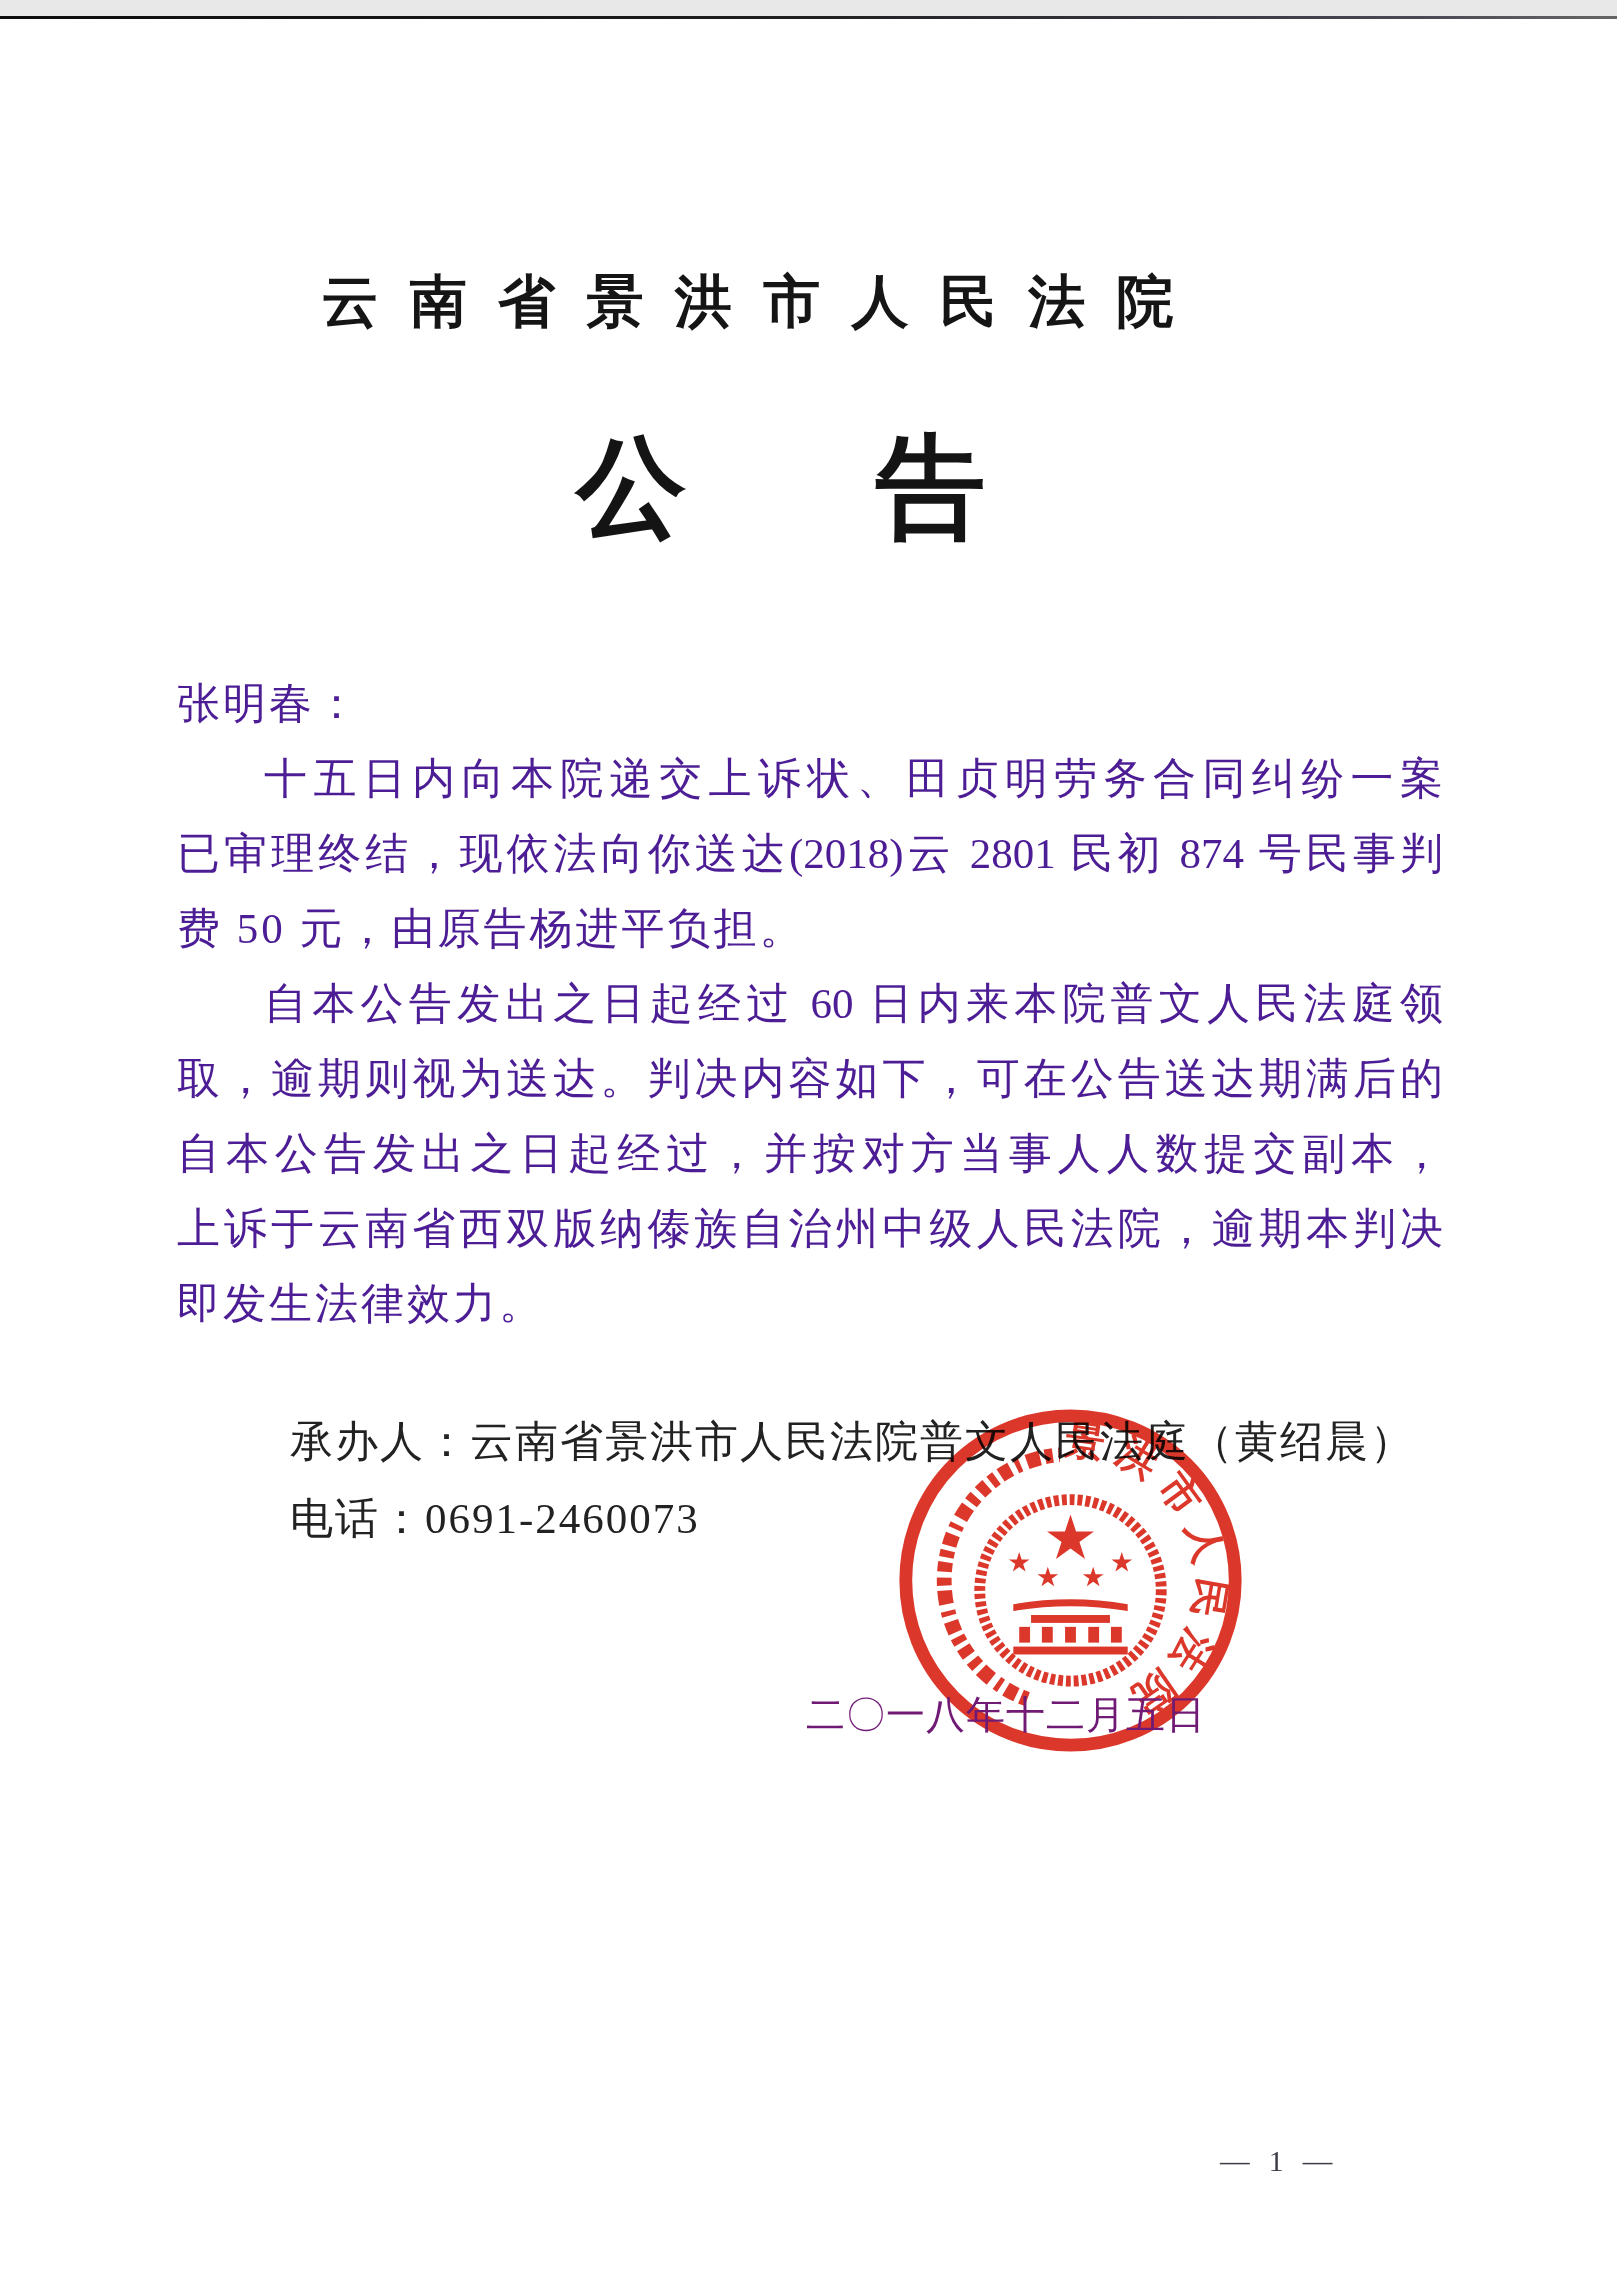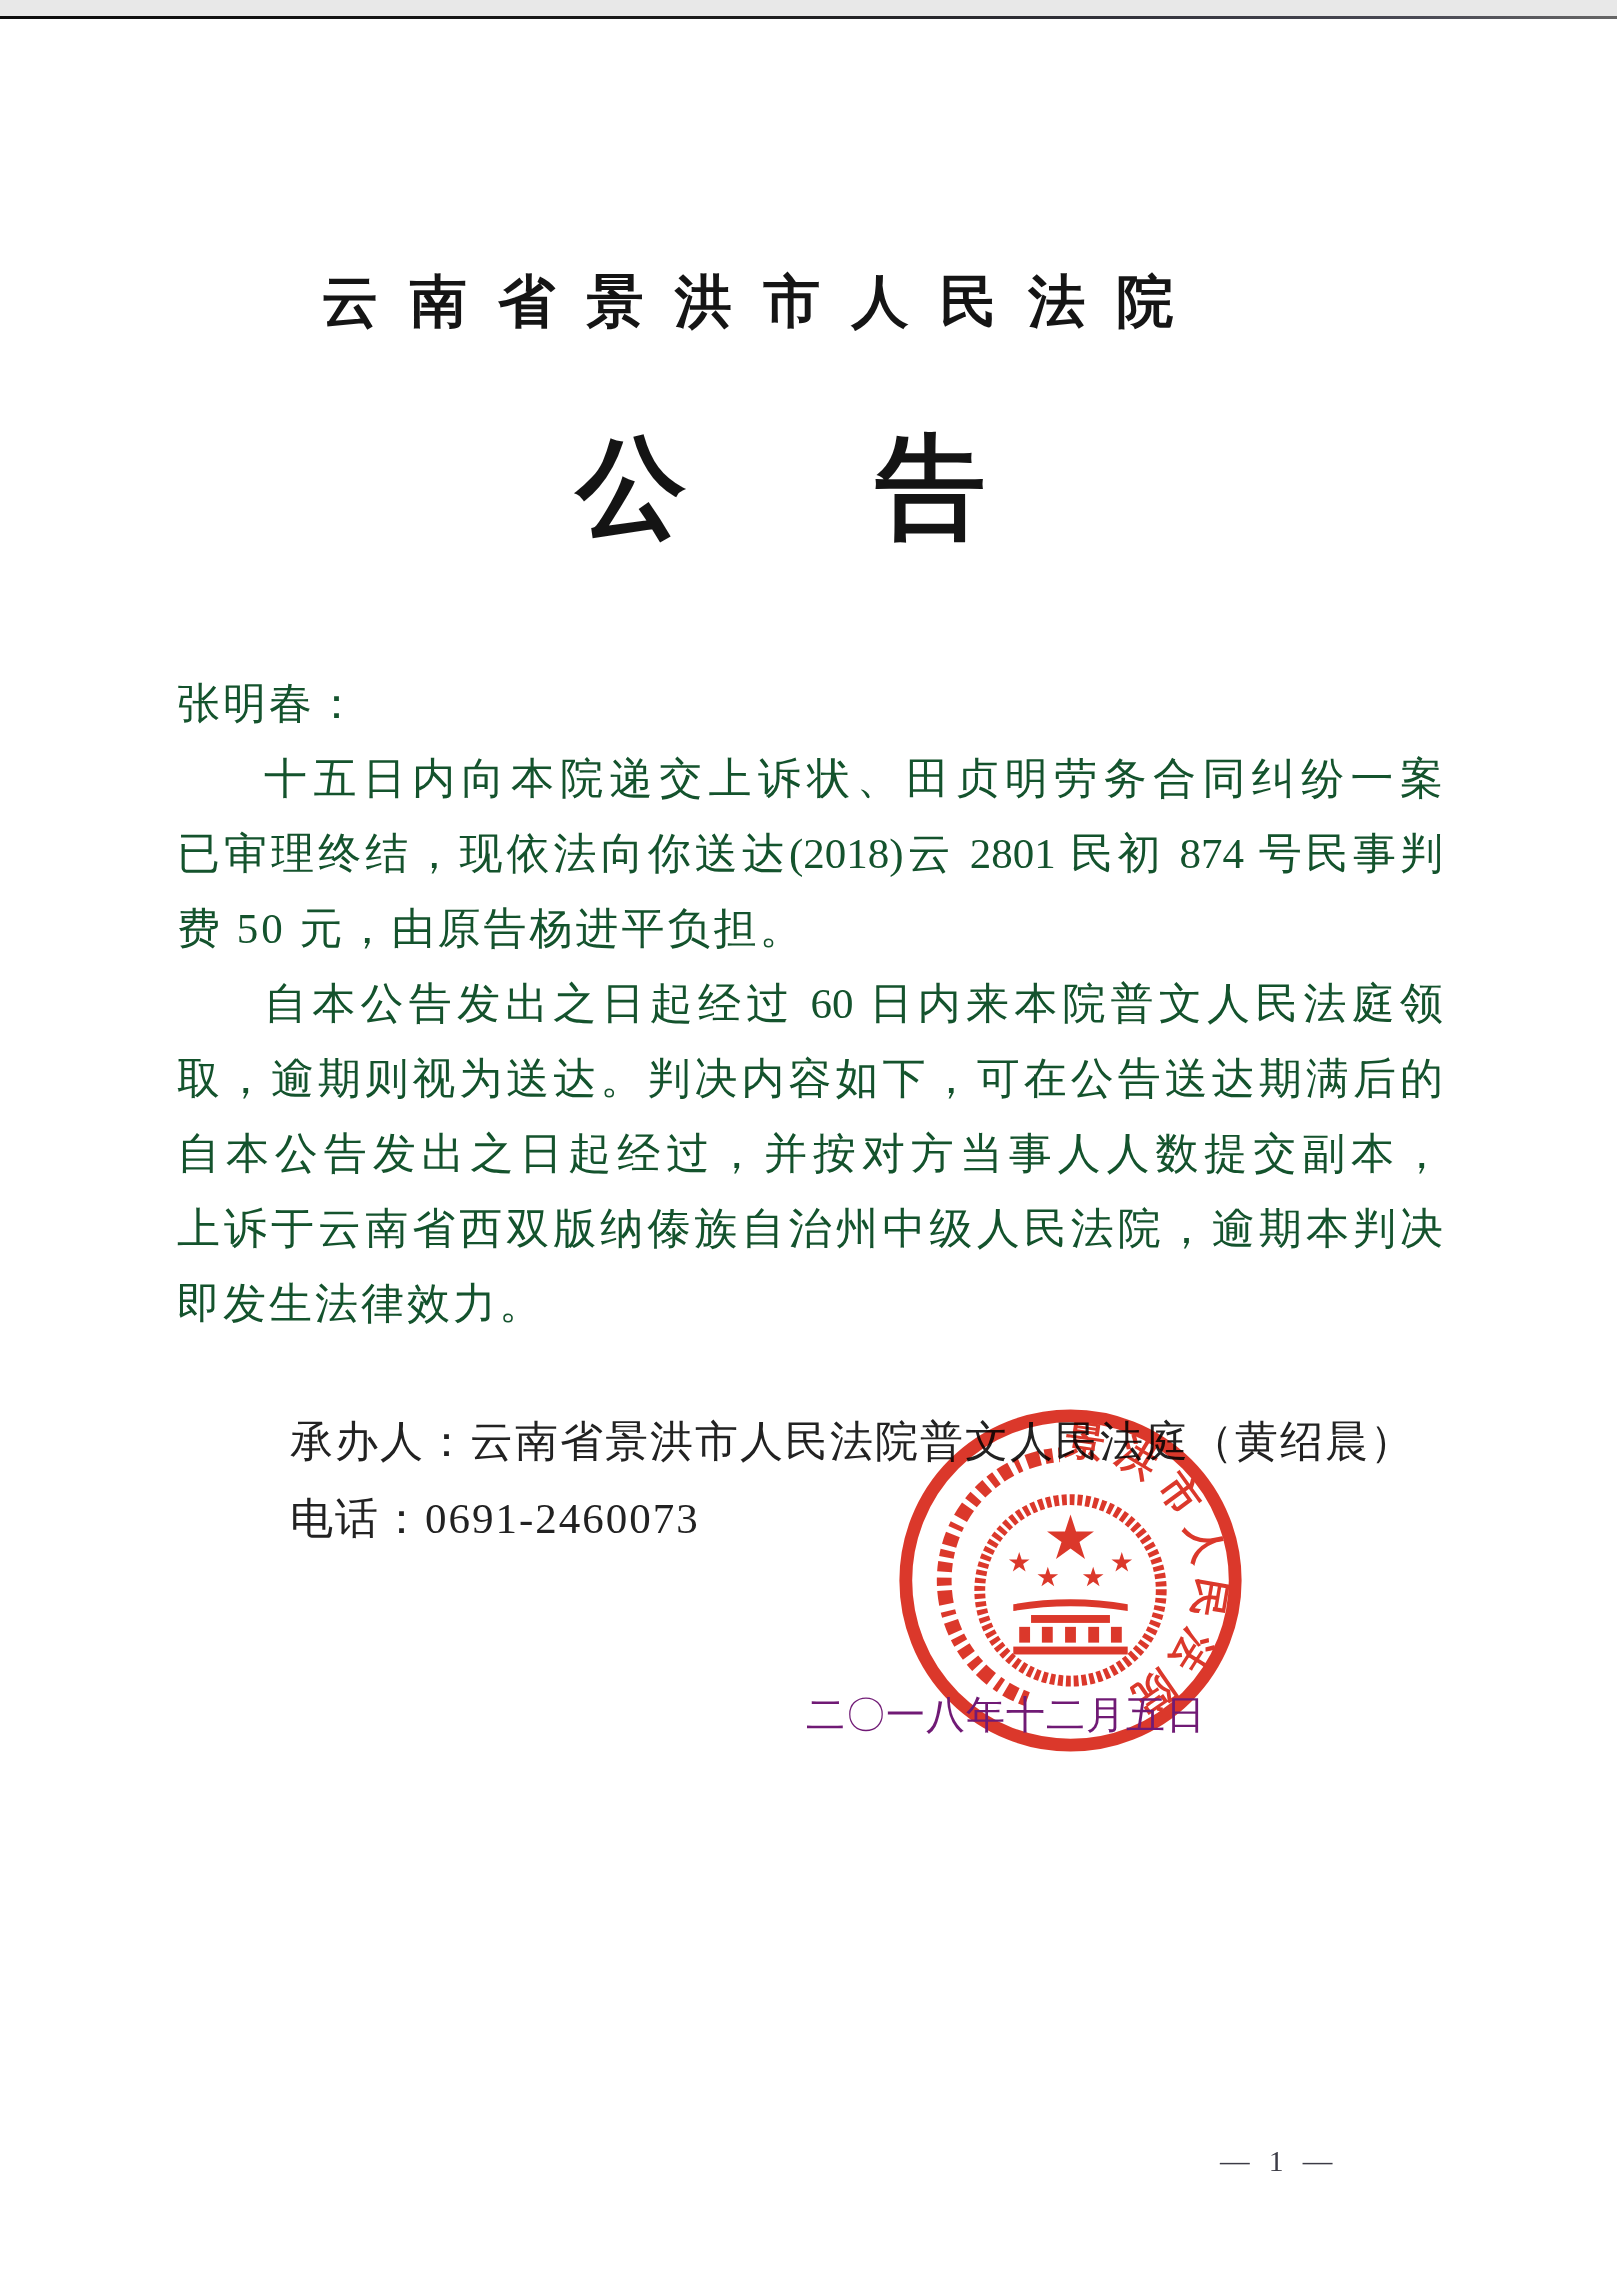--- a/index.html
+++ b/index.html
@@ -35,21 +35,21 @@
     text-align:center;
     transform:translateX(-27.6px);
     font-family:"Liberation Sans","DejaVu Sans",sans-serif;
     font-weight:bold;
     font-size:110px;line-height:138px;
     letter-spacing:0.36em;padding-left:0.36em;box-sizing:border-box;
     color:#141414;
   }
   .body-block{
     position:absolute;left:177px;top:650px;width:1266px;
-    font-size:43px;color:#14532d;
+    font-size:43px;color:#4c1d95;
     z-index:1;
   }
   .bline{
     height:75px;line-height:75px;
     white-space:nowrap;
     letter-spacing:3px;
   }
   .bline.full{
     white-space:normal;
     text-align:justify;

